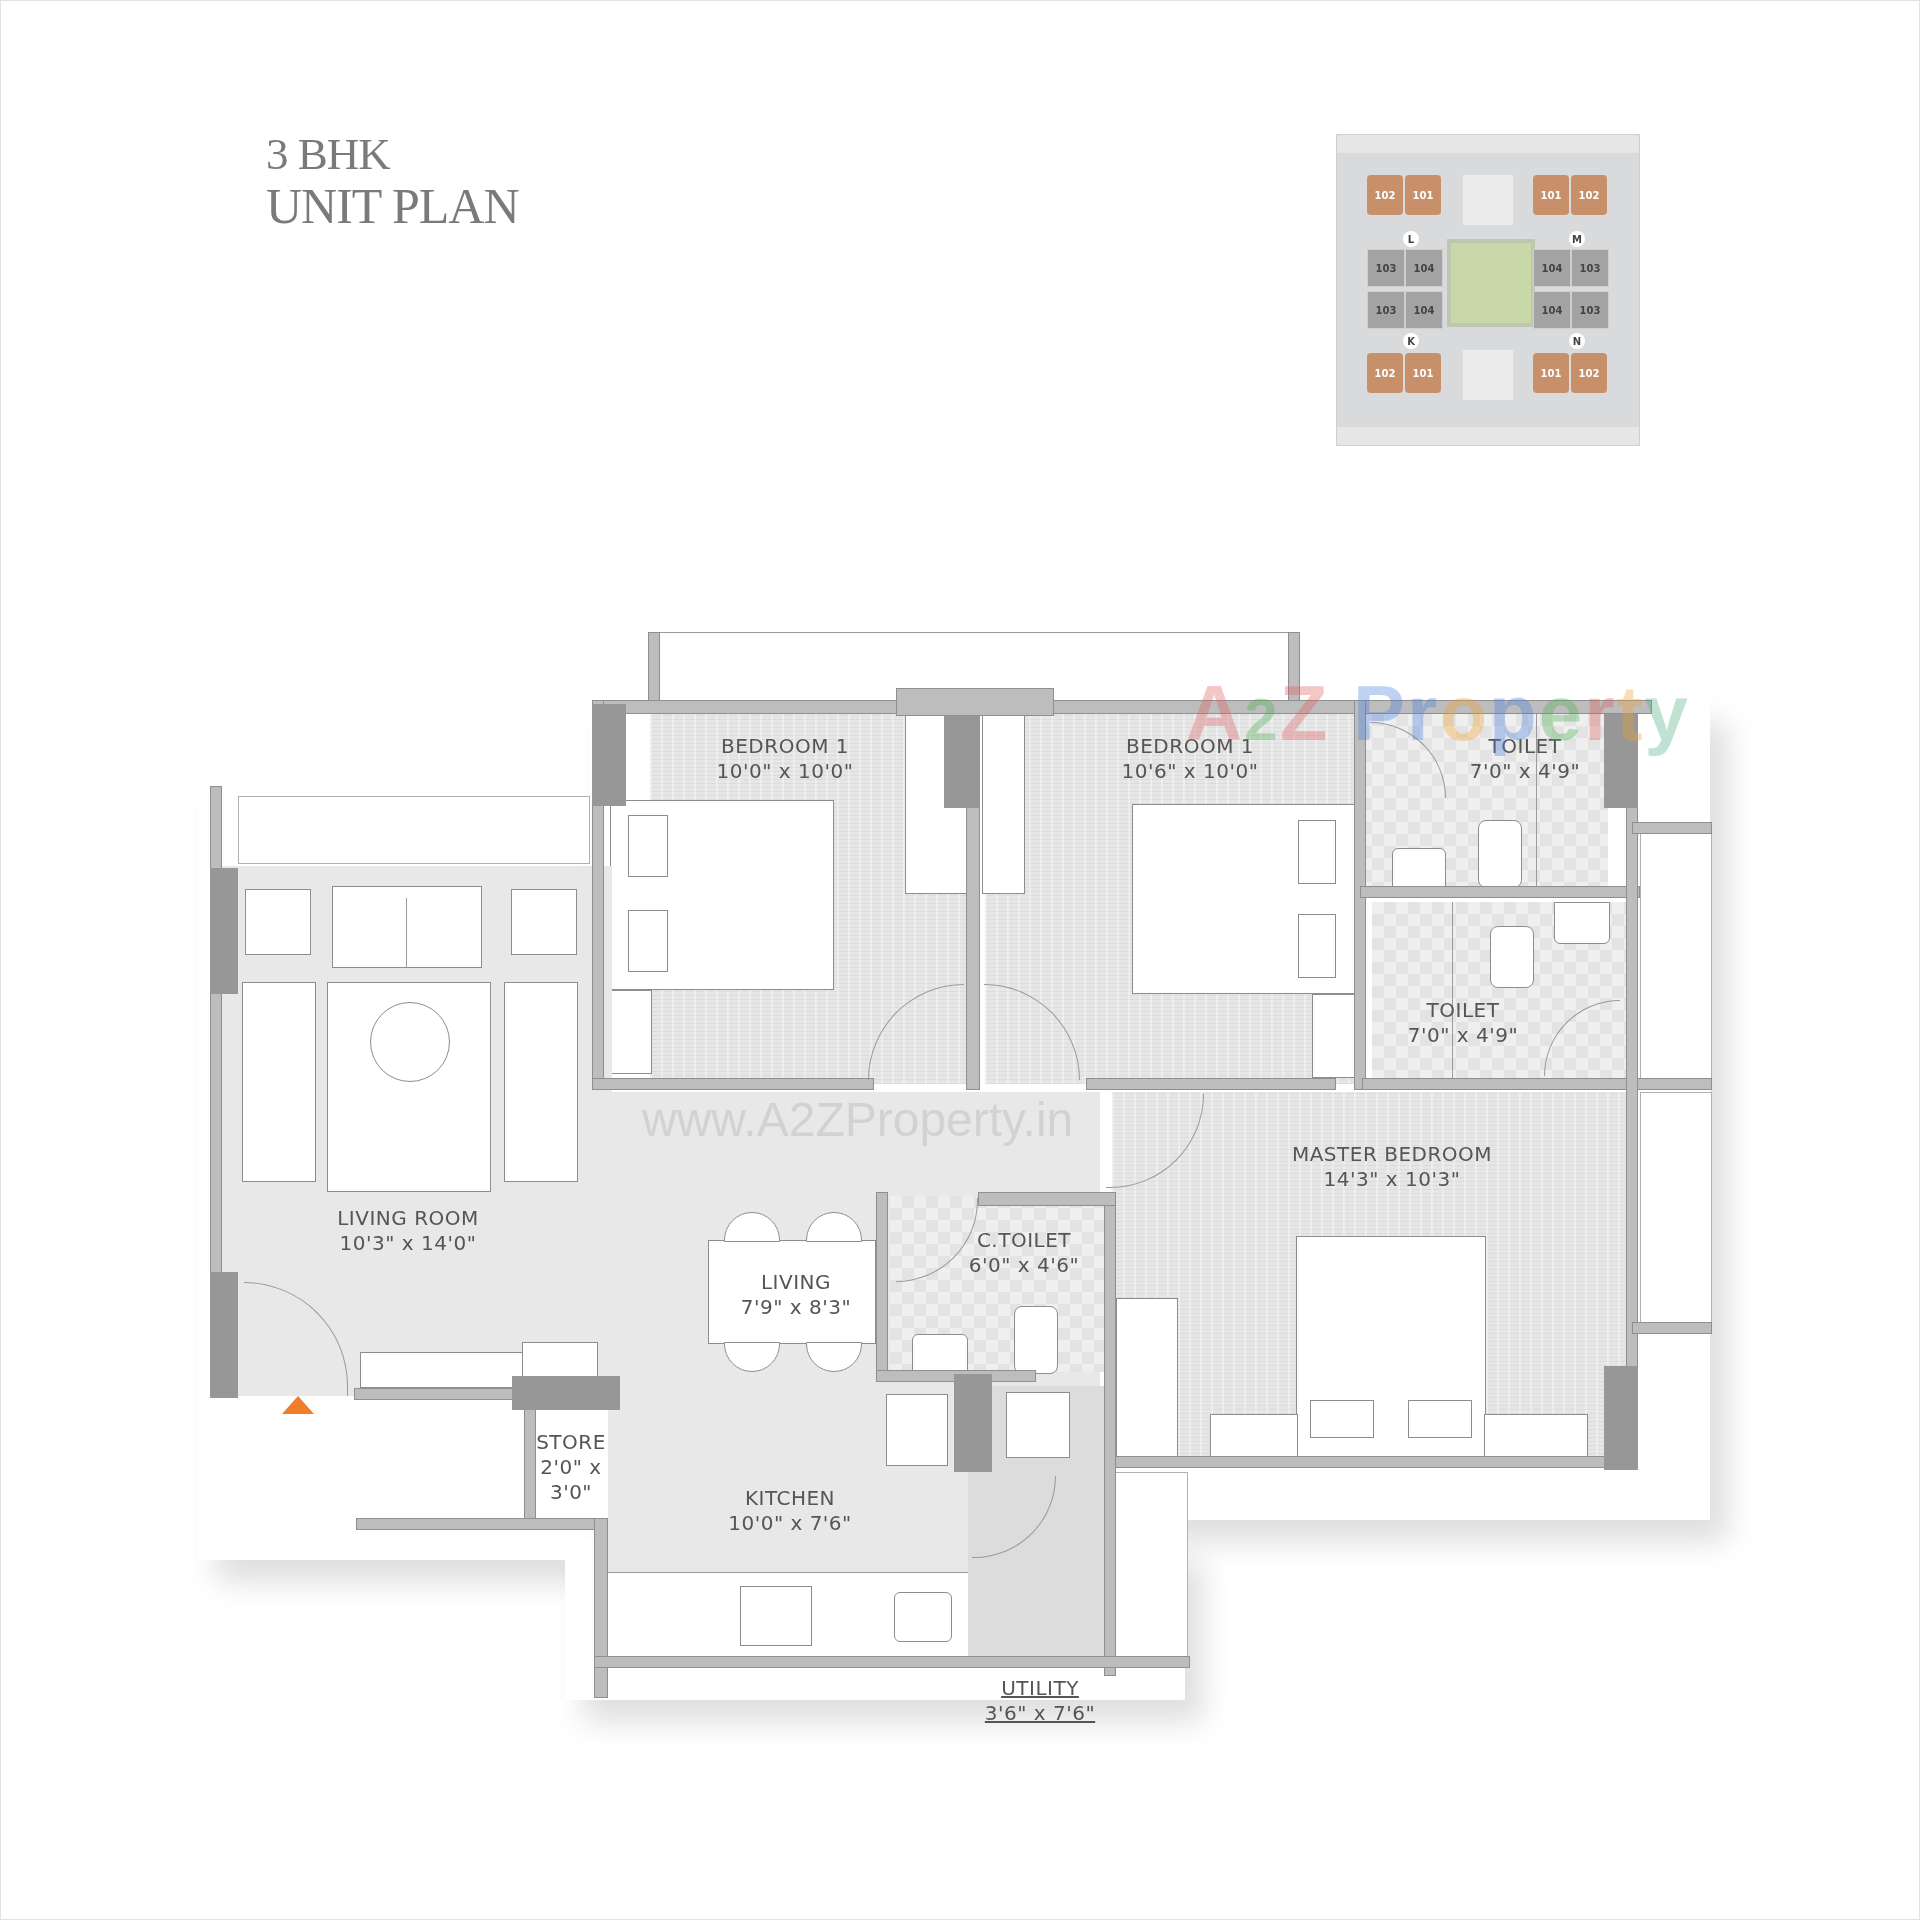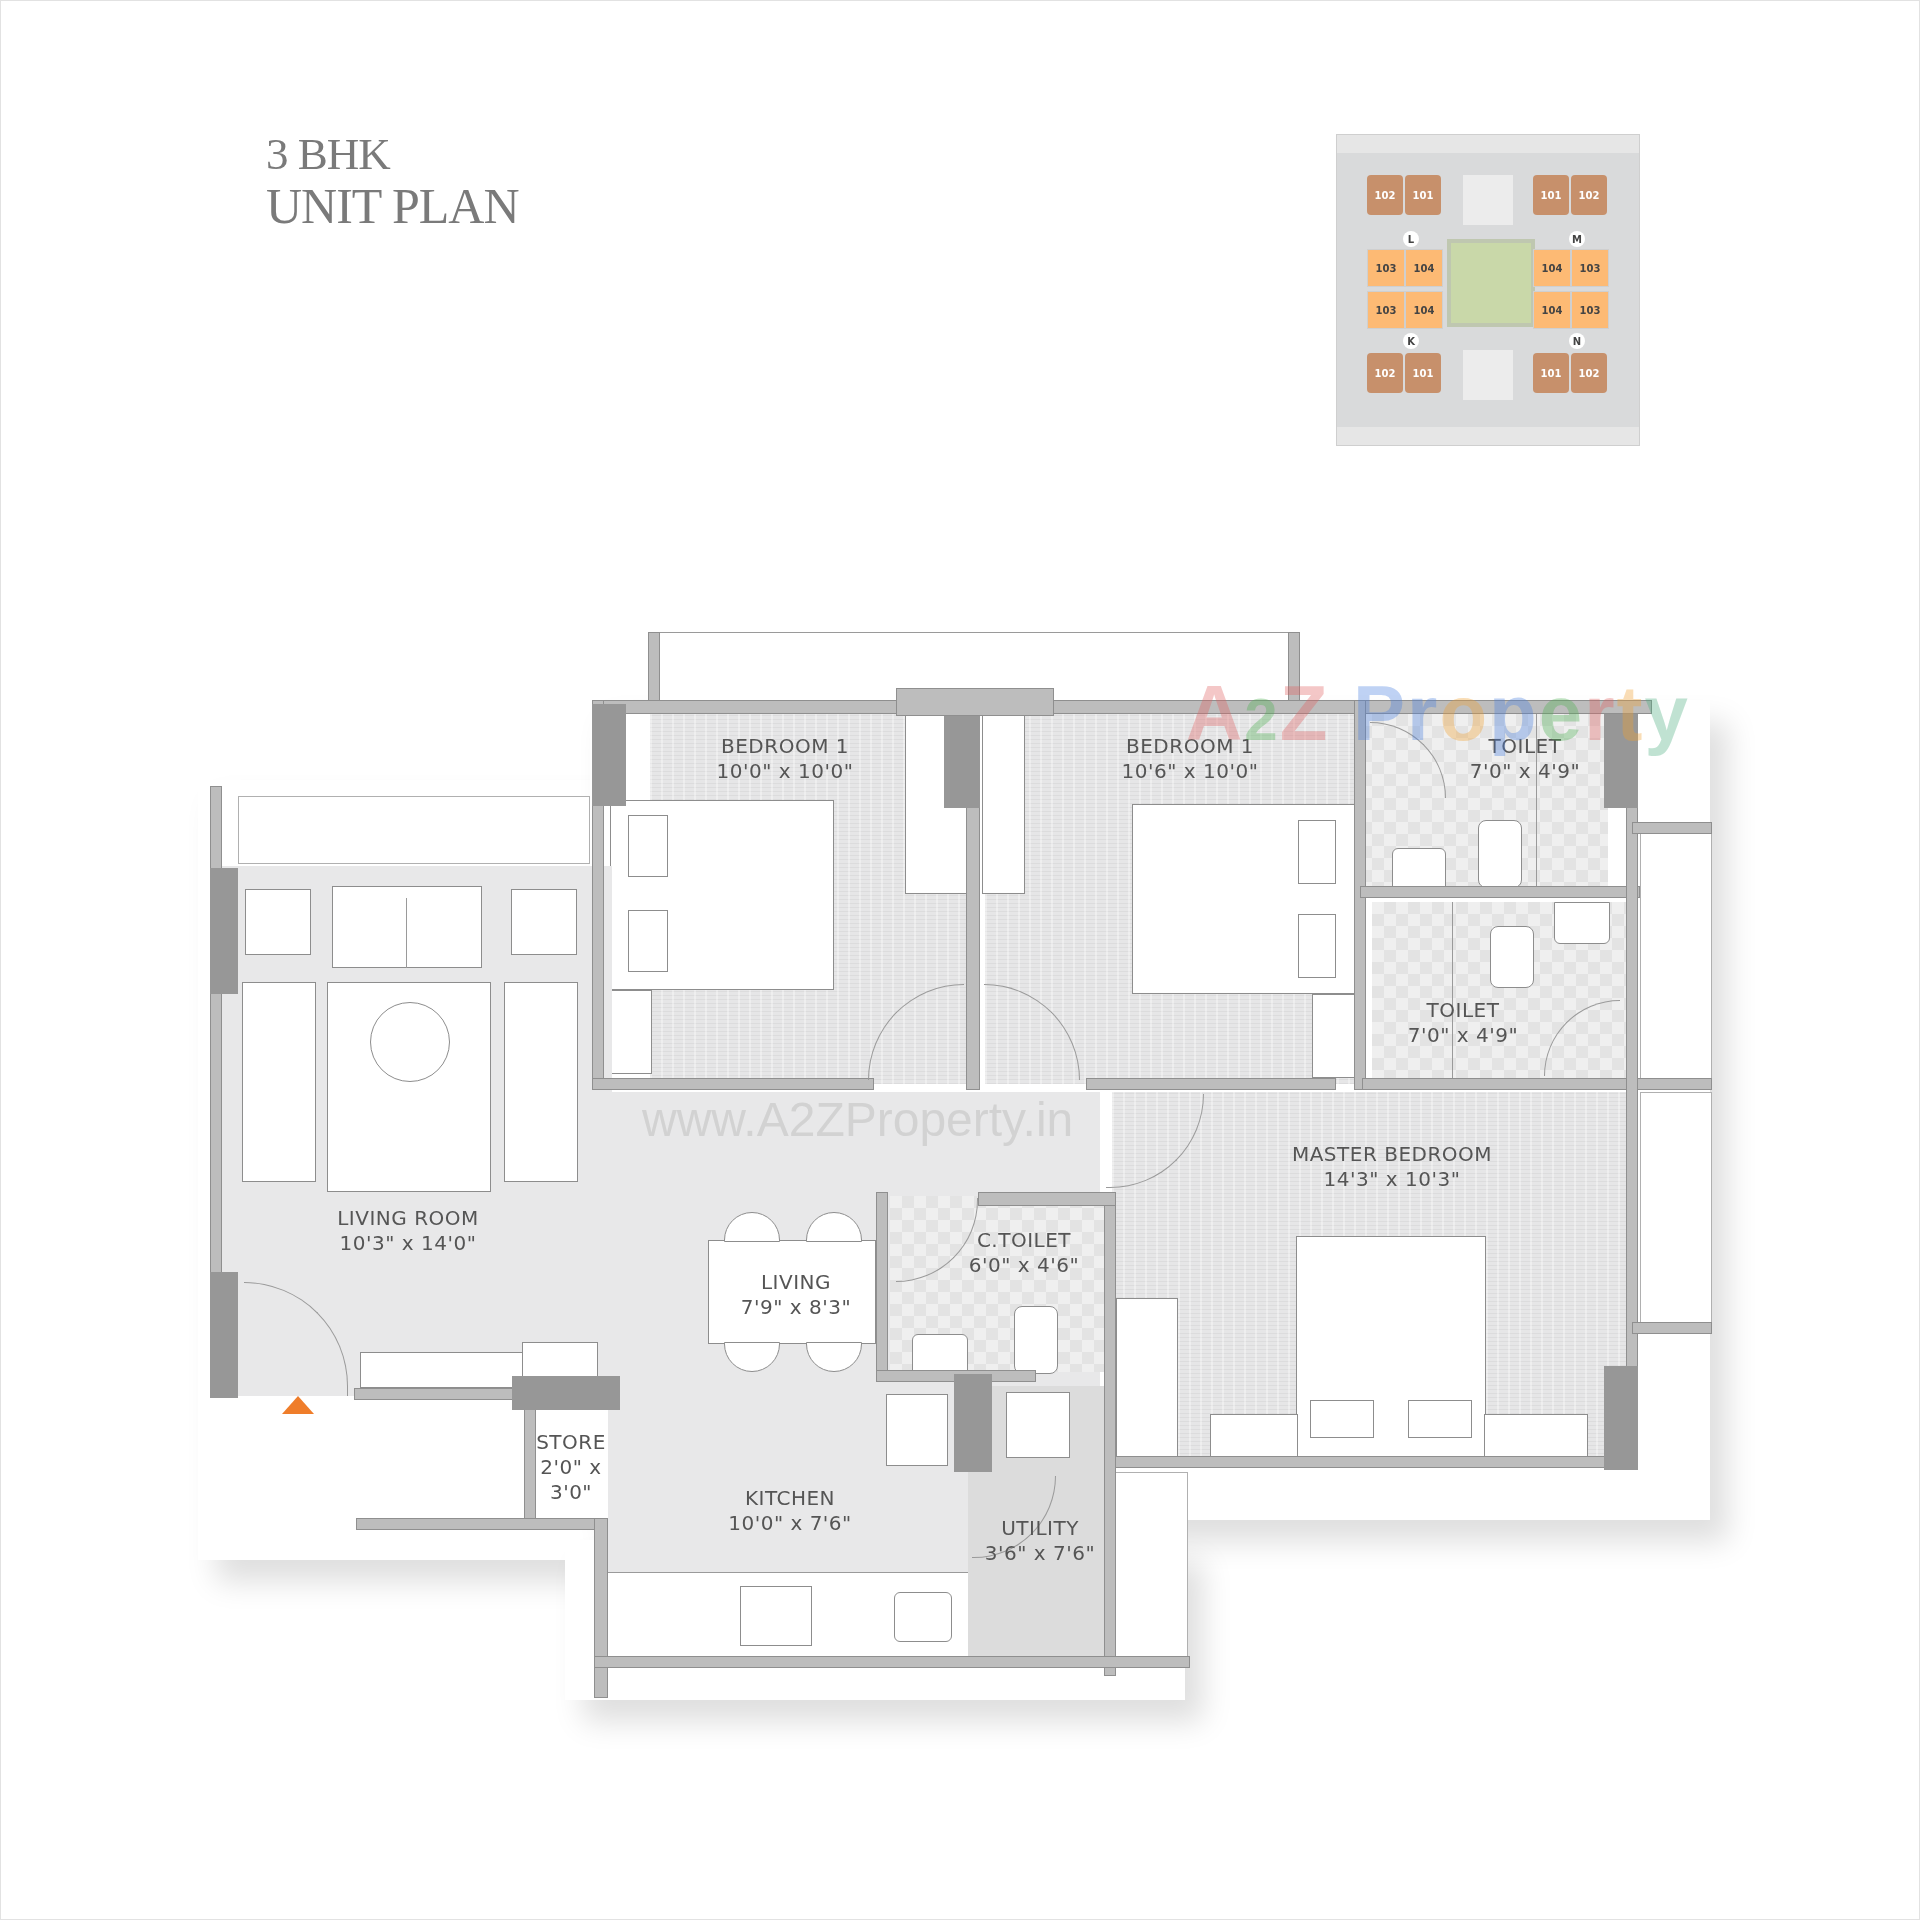--- a/index.html
+++ b/index.html
@@ -7,21 +7,21 @@
   .frame{position:absolute;left:0;top:0;width:1918px;height:1918px;border:1px solid #e2e2e2;}
   .title{position:absolute;left:266px;top:132px;font-family:"Liberation Serif","DejaVu Serif",serif;color:#7a7a7a;line-height:1;}
   .title .l1{font-size:45px;letter-spacing:-1px;}
   .title .l2{font-size:50px;margin-top:4px;letter-spacing:-1px;}
 
   
   .keyplan{position:absolute;left:1336px;top:134px;width:302px;height:310px;background:#d9dadb;border:1px solid #cfcfcf;}
   .kp-strip{position:absolute;background:#e6e6e6;}
   .kp-court{position:absolute;left:110px;top:104px;width:80px;height:80px;background:#c9d8a9;border:4px solid #bfc7b0;}
   .kp-unit{position:absolute;width:36px;height:40px;background:#c7906b;color:#fff;font-size:10px;font-weight:bold;display:flex;align-items:center;justify-content:center;border-radius:4px;}
-  .kp-wunit{position:absolute;width:36px;height:40px;background:#fdba74;color:#444;font-size:10px;font-weight:bold;display:flex;align-items:center;justify-content:center;border:1px solid #cfcfcf;}
+  .kp-wunit{position:absolute;width:36px;height:40px;background:#a3a3a3;color:#444;font-size:10px;font-weight:bold;display:flex;align-items:center;justify-content:center;border:1px solid #cfcfcf;}
   .kp-core{position:absolute;width:16px;height:16px;border-radius:50%;background:#fff;color:#444;font-size:10px;font-weight:bold;display:flex;align-items:center;justify-content:center;}
 
   
   .plan{position:absolute;left:0;top:0;width:1920px;height:1920px;padding-left:48px;}
   .shadow{position:absolute;background:#fff;box-shadow:18px 22px 28px rgba(0,0,0,0.13);}
   .wall{position:absolute;background:#bdbdbd;border:1px solid #8f8f8f;box-sizing:border-box;}
   .col{position:absolute;background:#979797;}
   .floor{position:absolute;background:#e8e8e9;}
   .wood{position:absolute;background-color:#e6e6e7;background-image:repeating-linear-gradient(90deg,rgba(255,255,255,.35) 0 2px,transparent 2px 11px),repeating-linear-gradient(0deg,rgba(190,190,190,.25) 0 1px,transparent 1px 4px);}
   .tile{position:absolute;background-color:#efefef;background-image:linear-gradient(45deg,#e3e3e3 25%,transparent 25%,transparent 75%,#e3e3e3 75%),linear-gradient(45deg,#e3e3e3 25%,transparent 25%,transparent 75%,#e3e3e3 75%);background-size:24px 24px;background-position:0 0,12px 12px;}
@@ -198,21 +198,21 @@
   <div class="furn" style="left:894px;top:1592px;width:58px;height:50px;border-radius:6px;"></div>
   <div class="furn" style="left:886px;top:1394px;width:62px;height:72px;"></div>
   <div class="label" style="left:790px;top:1486px;">
     <div>KITCHEN</div>
     <div>10'0" x 7'6"</div>
   </div>
 
   <div class="floor" style="left:968px;top:1386px;width:136px;height:270px;background:#dcdcdc;"></div>
   <div class="furn" style="left:1006px;top:1392px;width:64px;height:66px;"></div>
   <div class="door" style="left:972px;top:1476px;width:84px;height:82px;border-left:none;border-top:none;border-bottom-right-radius:82px;"></div>
-  <div class="label" style="left:1040px;top:1516px;">
+  <div class="label" style="left:1040px;top:1676px;text-decoration:underline;">
     <div>UTILITY</div>
     <div>3'6" x 7'6"</div>
   </div>
   <div class="white" style="left:1106px;top:1472px;width:82px;height:186px;border:1.5px solid #b0b0b0;box-sizing:border-box;"></div>
 
   <div class="wall" style="left:592px;top:700px;width:1060px;height:14px;"></div>
   <div class="wall" style="left:592px;top:700px;width:12px;height:390px;"></div>
   <div class="wall" style="left:966px;top:700px;width:14px;height:390px;"></div>
   <div class="wall" style="left:1354px;top:700px;width:12px;height:390px;"></div>
   <div class="wall" style="left:592px;top:1078px;width:282px;height:12px;"></div>

